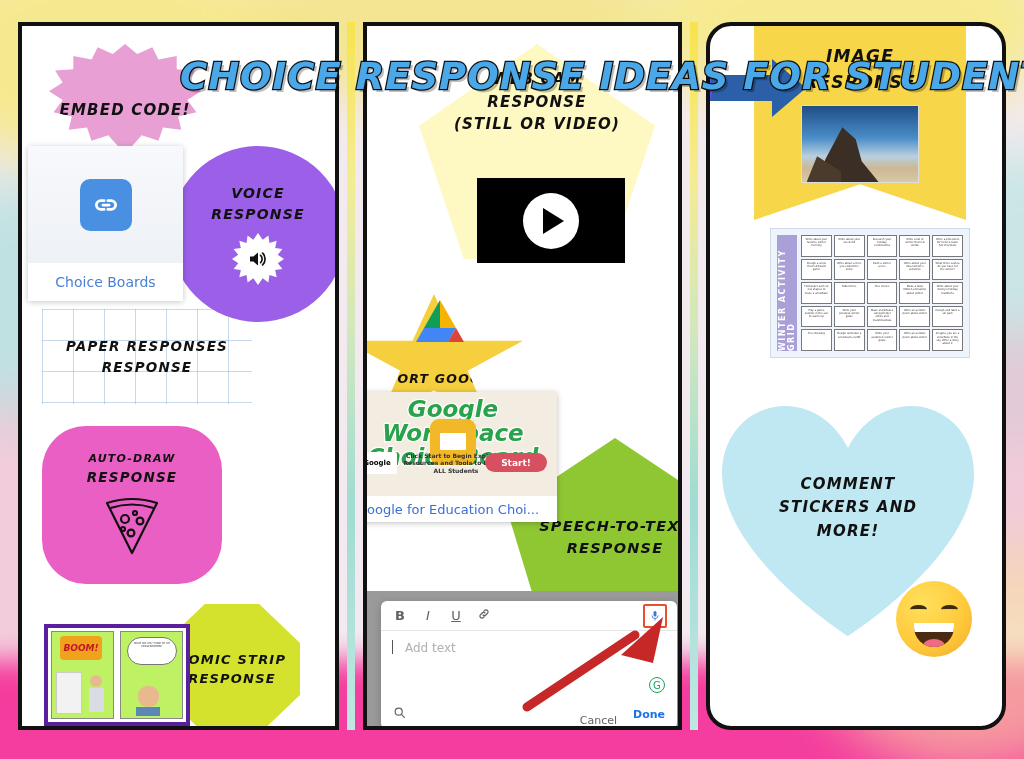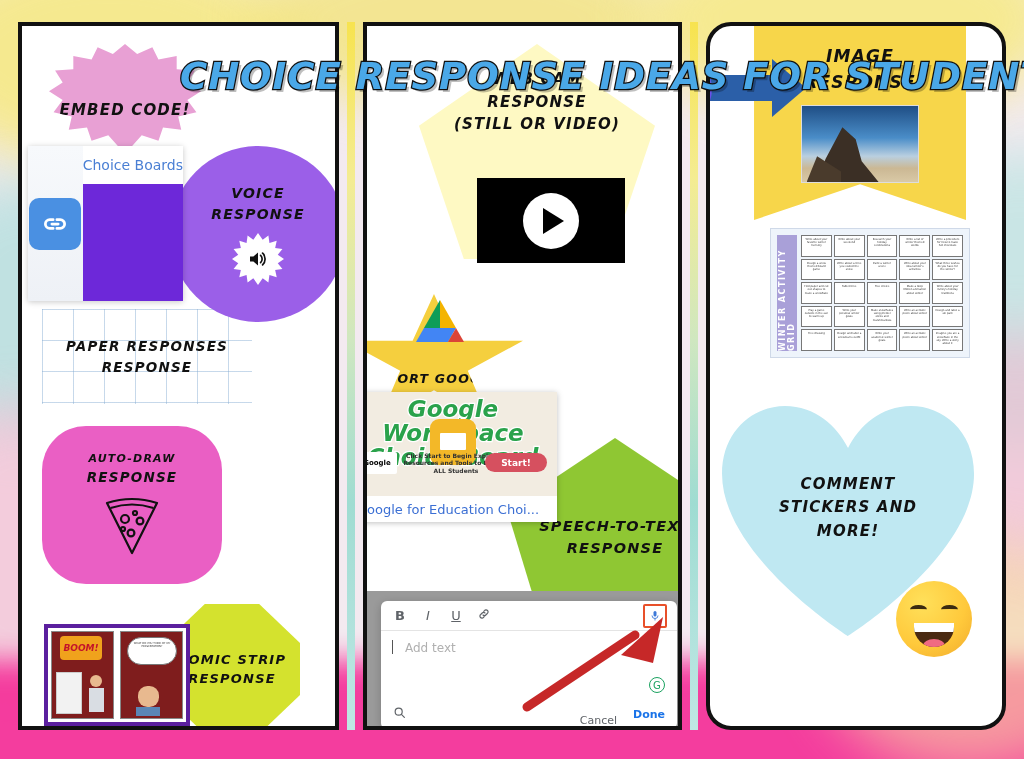--- a/index.html
+++ b/index.html
@@ -59,21 +59,21 @@
     position:absolute; left:27px; top:18px; width:152px; height:110px;
     background:#e8a0d4; z-index:6;
     clip-path: polygon(50% 0%,58% 9%,68% 3%,72% 14%,84% 11%,84% 23%,96% 24%,91% 35%,100% 43%,91% 51%,97% 62%,85% 66%,87% 78%,75% 76%,72% 88%,61% 83%,50% 100%,39% 83%,28% 88%,25% 76%,13% 78%,15% 66%,3% 62%,9% 51%,0% 43%,9% 35%,4% 24%,16% 23%,16% 11%,28% 14%,32% 3%,42% 9%);
     display:flex; align-items:center; justify-content:center;
   }
   #starburst .hw { font-size:15px; padding-top:22px; }
 
   #choicecard {
     position:absolute; left:6px; top:120px; width:155px; height:155px;
     background:#6d28d9; box-shadow:0 1px 6px rgba(0,0,0,.22); z-index:8;
-    display:flex; flex-direction:row;
+    display:flex; flex-direction:column;
   }
   #choicecard .thumb {
     flex:1; background:linear-gradient(180deg,#f7f9fc 0%,#eef1f6 100%);
     display:flex; align-items:center; justify-content:center;
   }
   .linkicon {
     width:52px; height:52px; border-radius:10px; background:#4a90e2;
     display:flex; align-items:center; justify-content:center;
   }
   #choicecard .cap {
@@ -118,21 +118,21 @@
     background:#d4e22e; z-index:5;
     clip-path: polygon(30% 0%,70% 0%,100% 30%,100% 70%,70% 100%,30% 100%,0% 70%,0% 30%);
     display:flex; flex-direction:column; align-items:center; justify-content:center;
   }
   #comicoct .hw { font-size:13px; }
 
   #comicimg {
     position:absolute; left:22px; top:598px; width:146px; height:102px;
     border:4px solid #5b1f9e; background:#fff; z-index:6; display:flex;
   }
-  .cpanel { flex:1; border:1px solid #888; margin:3px; position:relative; overflow:hidden; background:#7f1d1d; }
+  .cpanel { flex:1; border:1px solid #888; margin:3px; position:relative; overflow:hidden; background:#bef264; }
 
   
   #webcampent {
     position:absolute; left:52px; top:18px; width:236px; height:215px;
     background:#fef9c3; z-index:4;
     clip-path: polygon(50% 0%,100% 38%,81% 100%,19% 100%,0% 38%);
     display:flex; flex-direction:column; align-items:center; padding-top:24px;
   }
   #webcampent .hw { font-size:15px; }
   #videobox {

